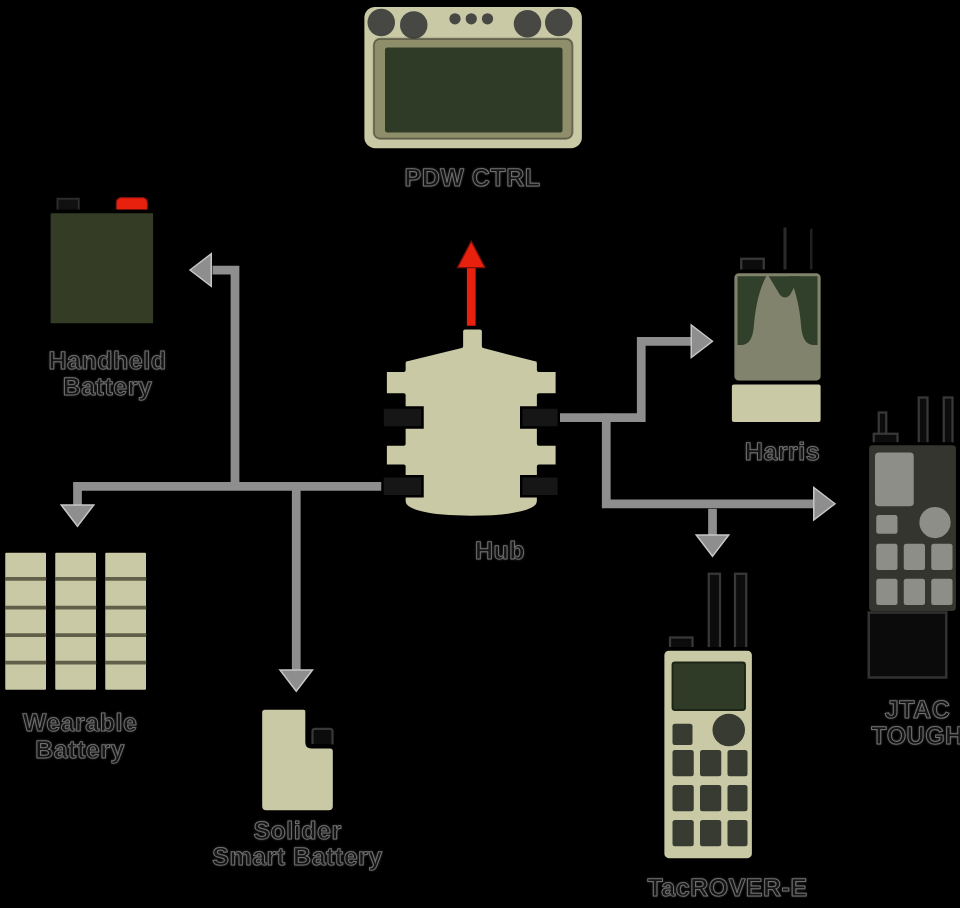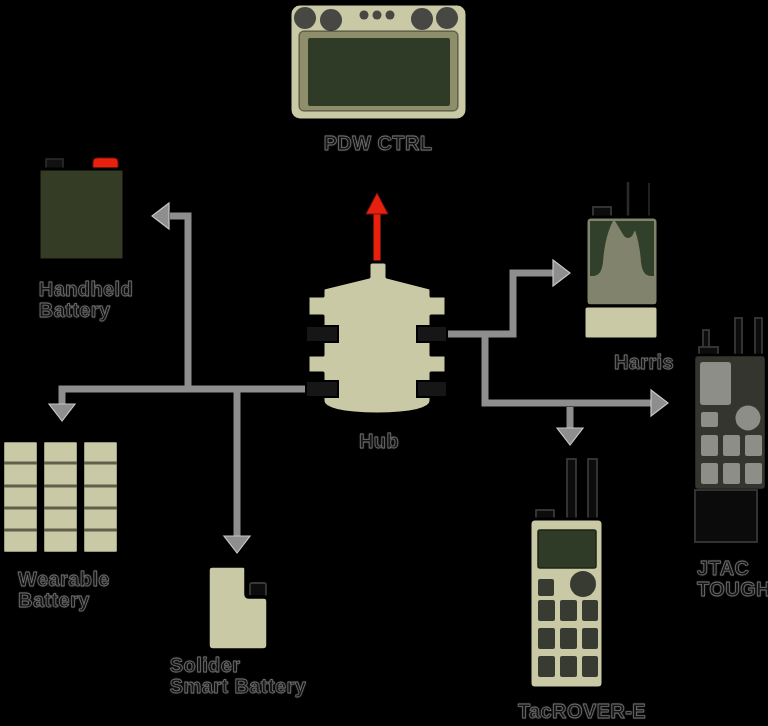--- a/index.html
+++ b/index.html
@@ -4,21 +4,21 @@
 <style>
   html,body{margin:0;padding:0;background:#000;}
   .canvas{
     position:relative;width:768px;height:726px;overflow:hidden;
     background:var(--background,#000);
     font-family:"Liberation Sans",sans-serif;
   }
   svg{position:absolute;left:0;top:0;}
   .lbl{
     position:absolute;transform:translateX(-50%);
-    font-weight:bold;font-size:20px;line-height:21px;
+    text-align:center;font-weight:bold;font-size:20px;line-height:21px;
     color:var(--label_color,#141414);
     -webkit-text-stroke:0.8px #6f6f6f;
     text-shadow:0 0 2px rgba(135,135,135,0.85);
     letter-spacing:0.4px;white-space:nowrap;
   }
   .lbl span{display:block;}
   
   .f-tan{fill:var(--tan);}   .f-screen{fill:var(--screen_green);}
   .f-batt{fill:var(--battery_green);} .f-olive{fill:var(--olive);}
   .f-dgreen{fill:var(--dark_green);}  .f-bezel{fill:var(--bezel_olive);}
@@ -181,24 +181,24 @@
     </g>
   </svg>
 
   <div class="lbl" style="left:378px;top:133px">
     <span>PDW CTRL</span>
   </div>
   <div class="lbl" style="left:86px;top:279px">
     <span>Handheld</span>
     <span>Battery</span>
   </div>
-  <div class="lbl" style="left:379px;top:431px">
+  <div class="lbl" style="left:400px;top:431px">
     <span>Hub</span>
   </div>
-  <div class="lbl" style="left:644px;top:352px">
+  <div class="lbl" style="left:626px;top:352px">
     <span>Harris</span>
   </div>
   <div class="lbl" style="left:64px;top:569px">
     <span>Wearable</span>
     <span>Battery</span>
   </div>
   <div class="lbl" style="left:238px;top:655px">
     <span>Solider</span>
     <span>Smart Battery</span>
   </div>

